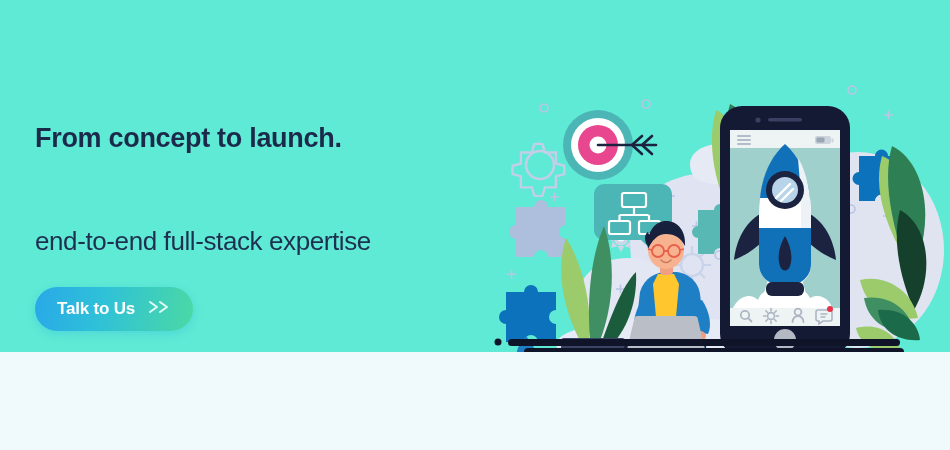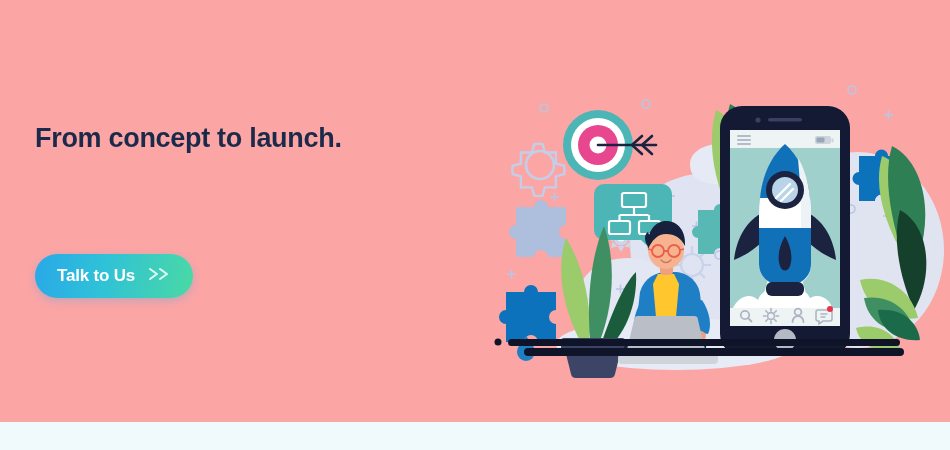--- a/index.html
+++ b/index.html
@@ -1,21 +1,21 @@
 <!DOCTYPE html>
 <html><head>
 <meta charset="utf-8">
 <style>
   html,body{margin:0;padding:0;}
   body{
     width:950px;height:450px;overflow:hidden;
     background:#f0fafd;
     font-family:"Liberation Sans","DejaVu Sans",sans-serif;
   }
-  .banner{position:relative;width:950px;height:422px;background:#fca5a5;overflow:hidden;}
+  .banner{position:relative;width:950px;height:352px;background:#5eead4;overflow:hidden;}
 
   
   .copy{position:absolute;left:35px;top:122px;width:470px;}
   .headline{
     font-size:27px;font-weight:700;color:#1b2a4a;
     letter-spacing:-0.3px;line-height:1.2;margin:0;
   }
   .subhead{
     margin:38px 0 0 0;font-size:26px;font-weight:400;color:#1e3050;
     line-height:1.26;letter-spacing:-0.4px;
@@ -37,20 +37,21 @@
 </style>
 </head>
 <body>
 
 <div class="banner">
 
   <div class="copy">
     <h1 class="headline">From concept to launch.</h1>
     <p class="subhead">
       <br>
+      <span>end-to-end full-stack expertise</span>
     </p>
     <div class="cta-wrap">
       <button class="cta">
         <span class="cta-label">Talk to Us</span>
         <span class="cta-chev">
           <svg width="26" height="16" viewBox="0 0 26 16" fill="none">
             <path d="M3 3 L10 8 L3 13" stroke="#ffffff" stroke-opacity=".85" stroke-width="2.1" stroke-linecap="round" stroke-linejoin="round"></path>
             <path d="M13 3 L20 8 L13 13" stroke="#ffffff" stroke-opacity=".85" stroke-width="2.1" stroke-linecap="round" stroke-linejoin="round"></path>
           </svg>
         </span>

